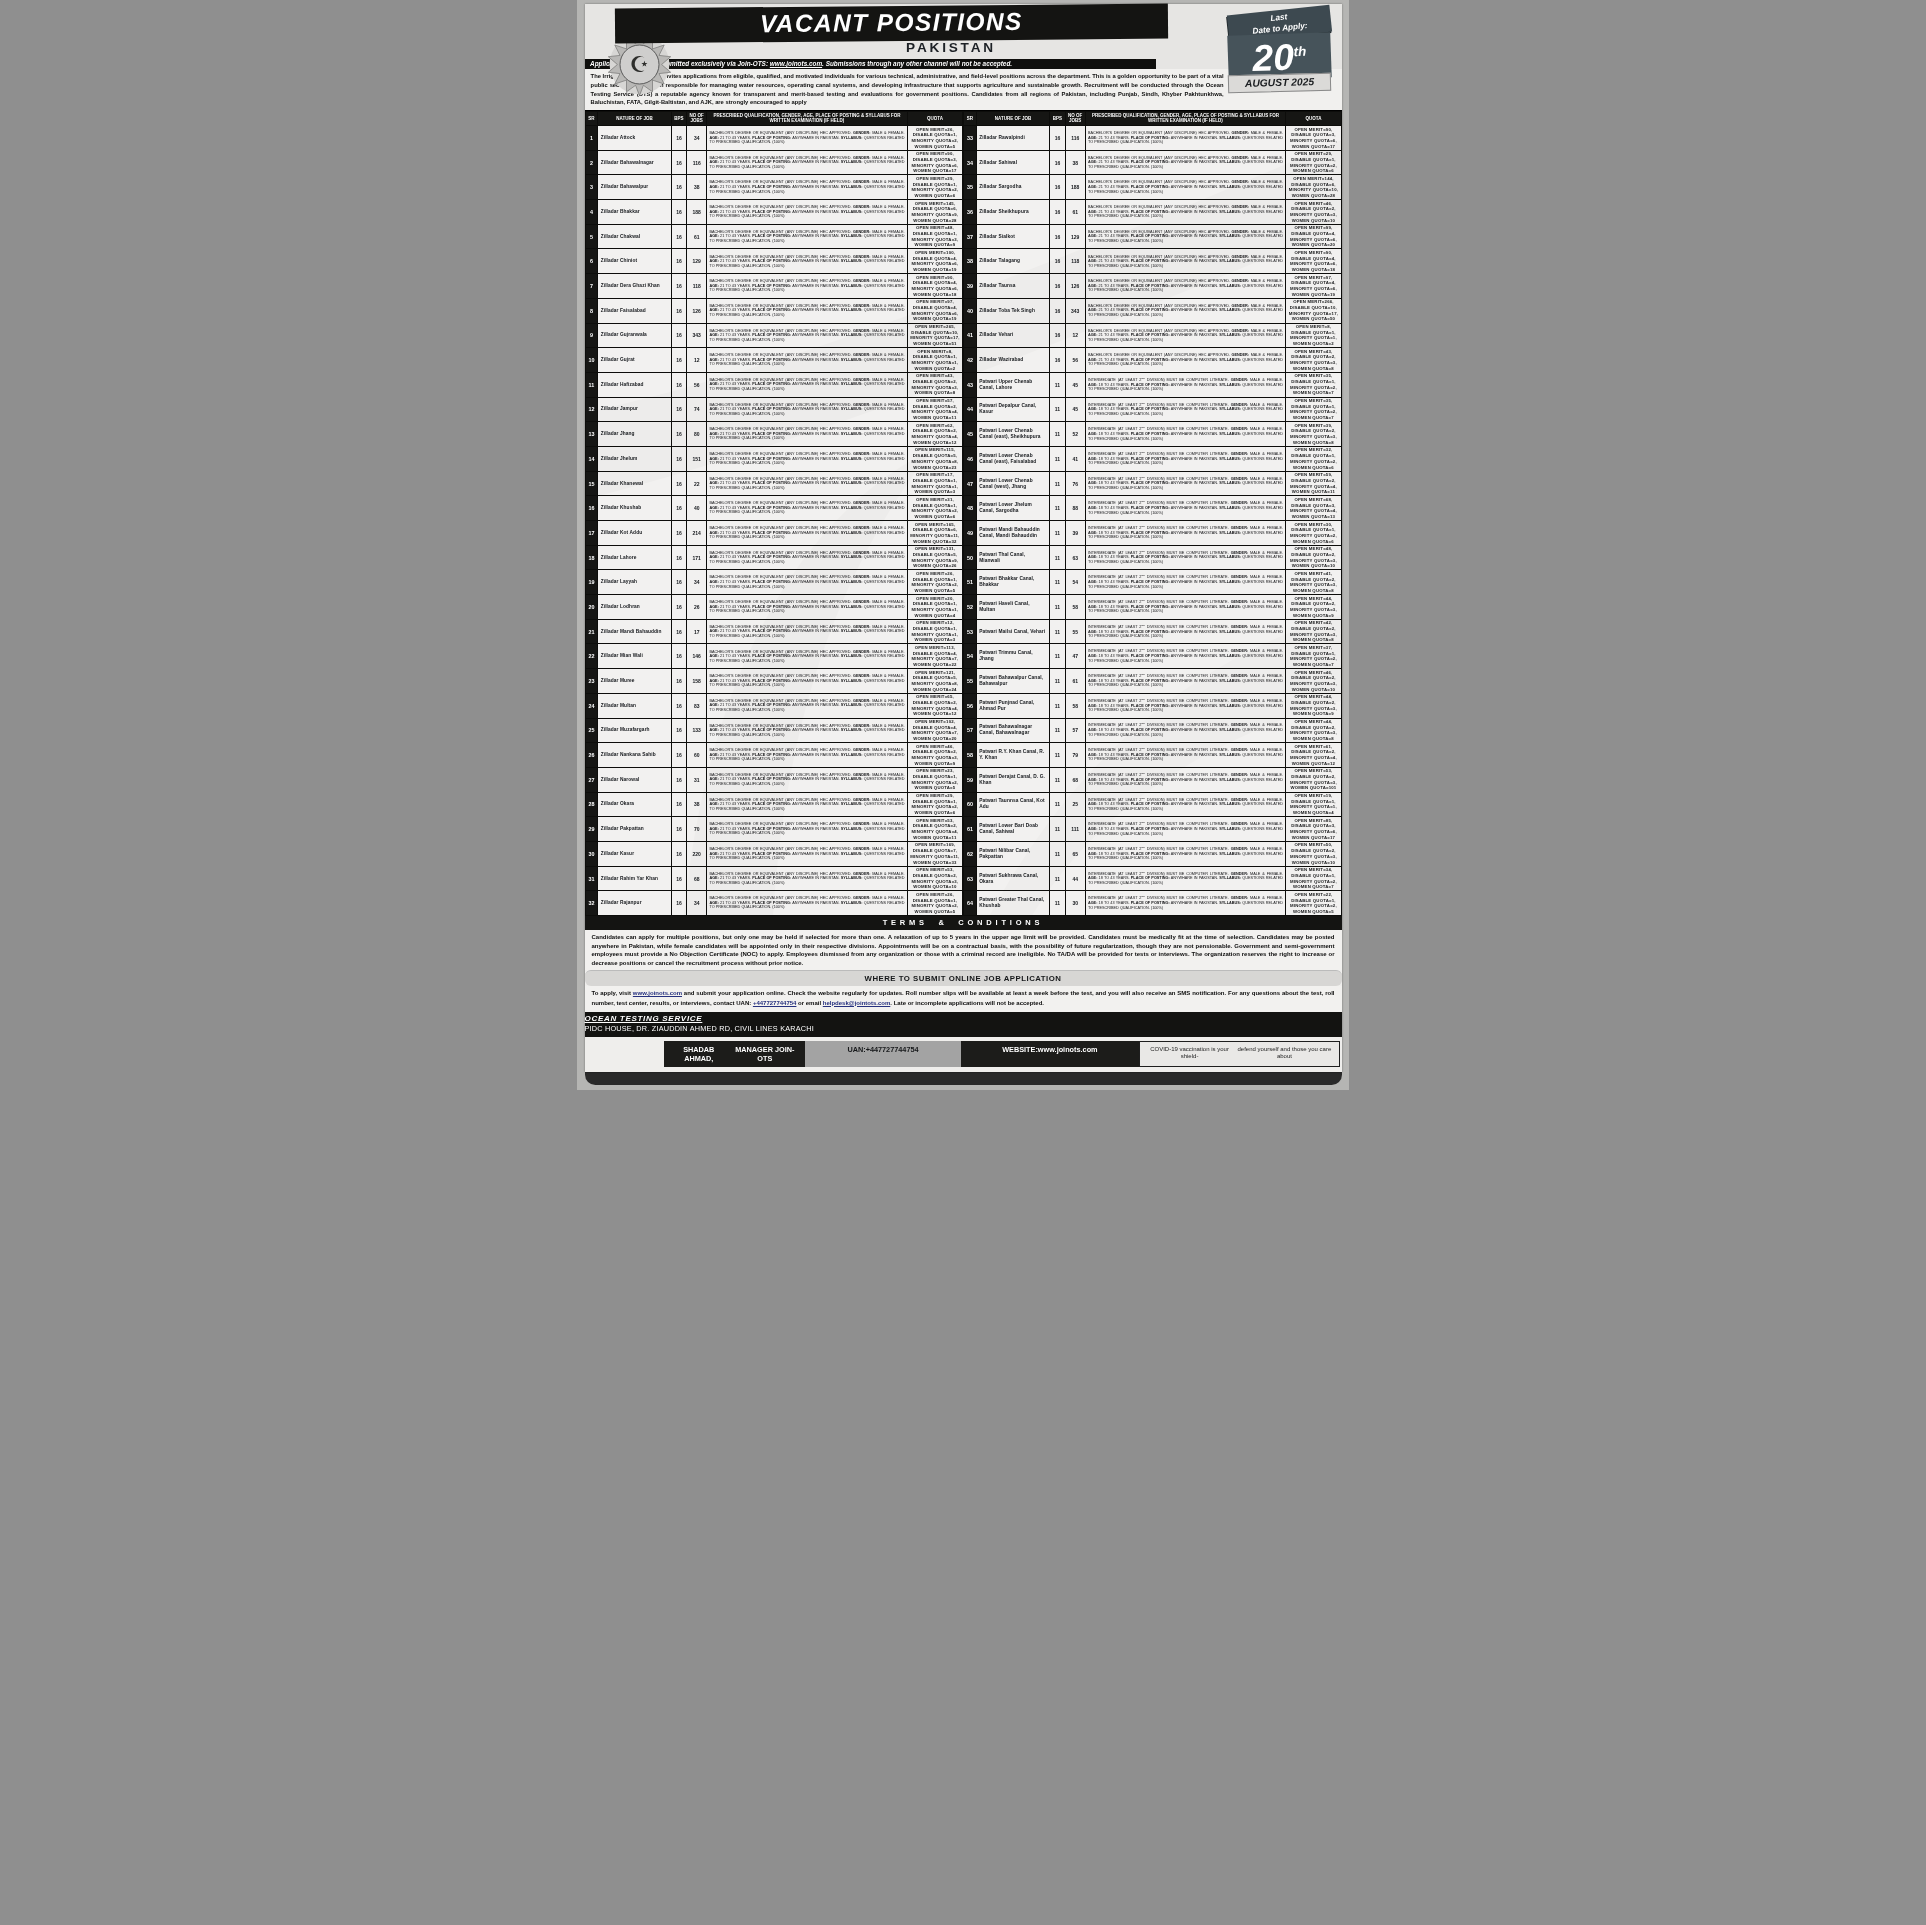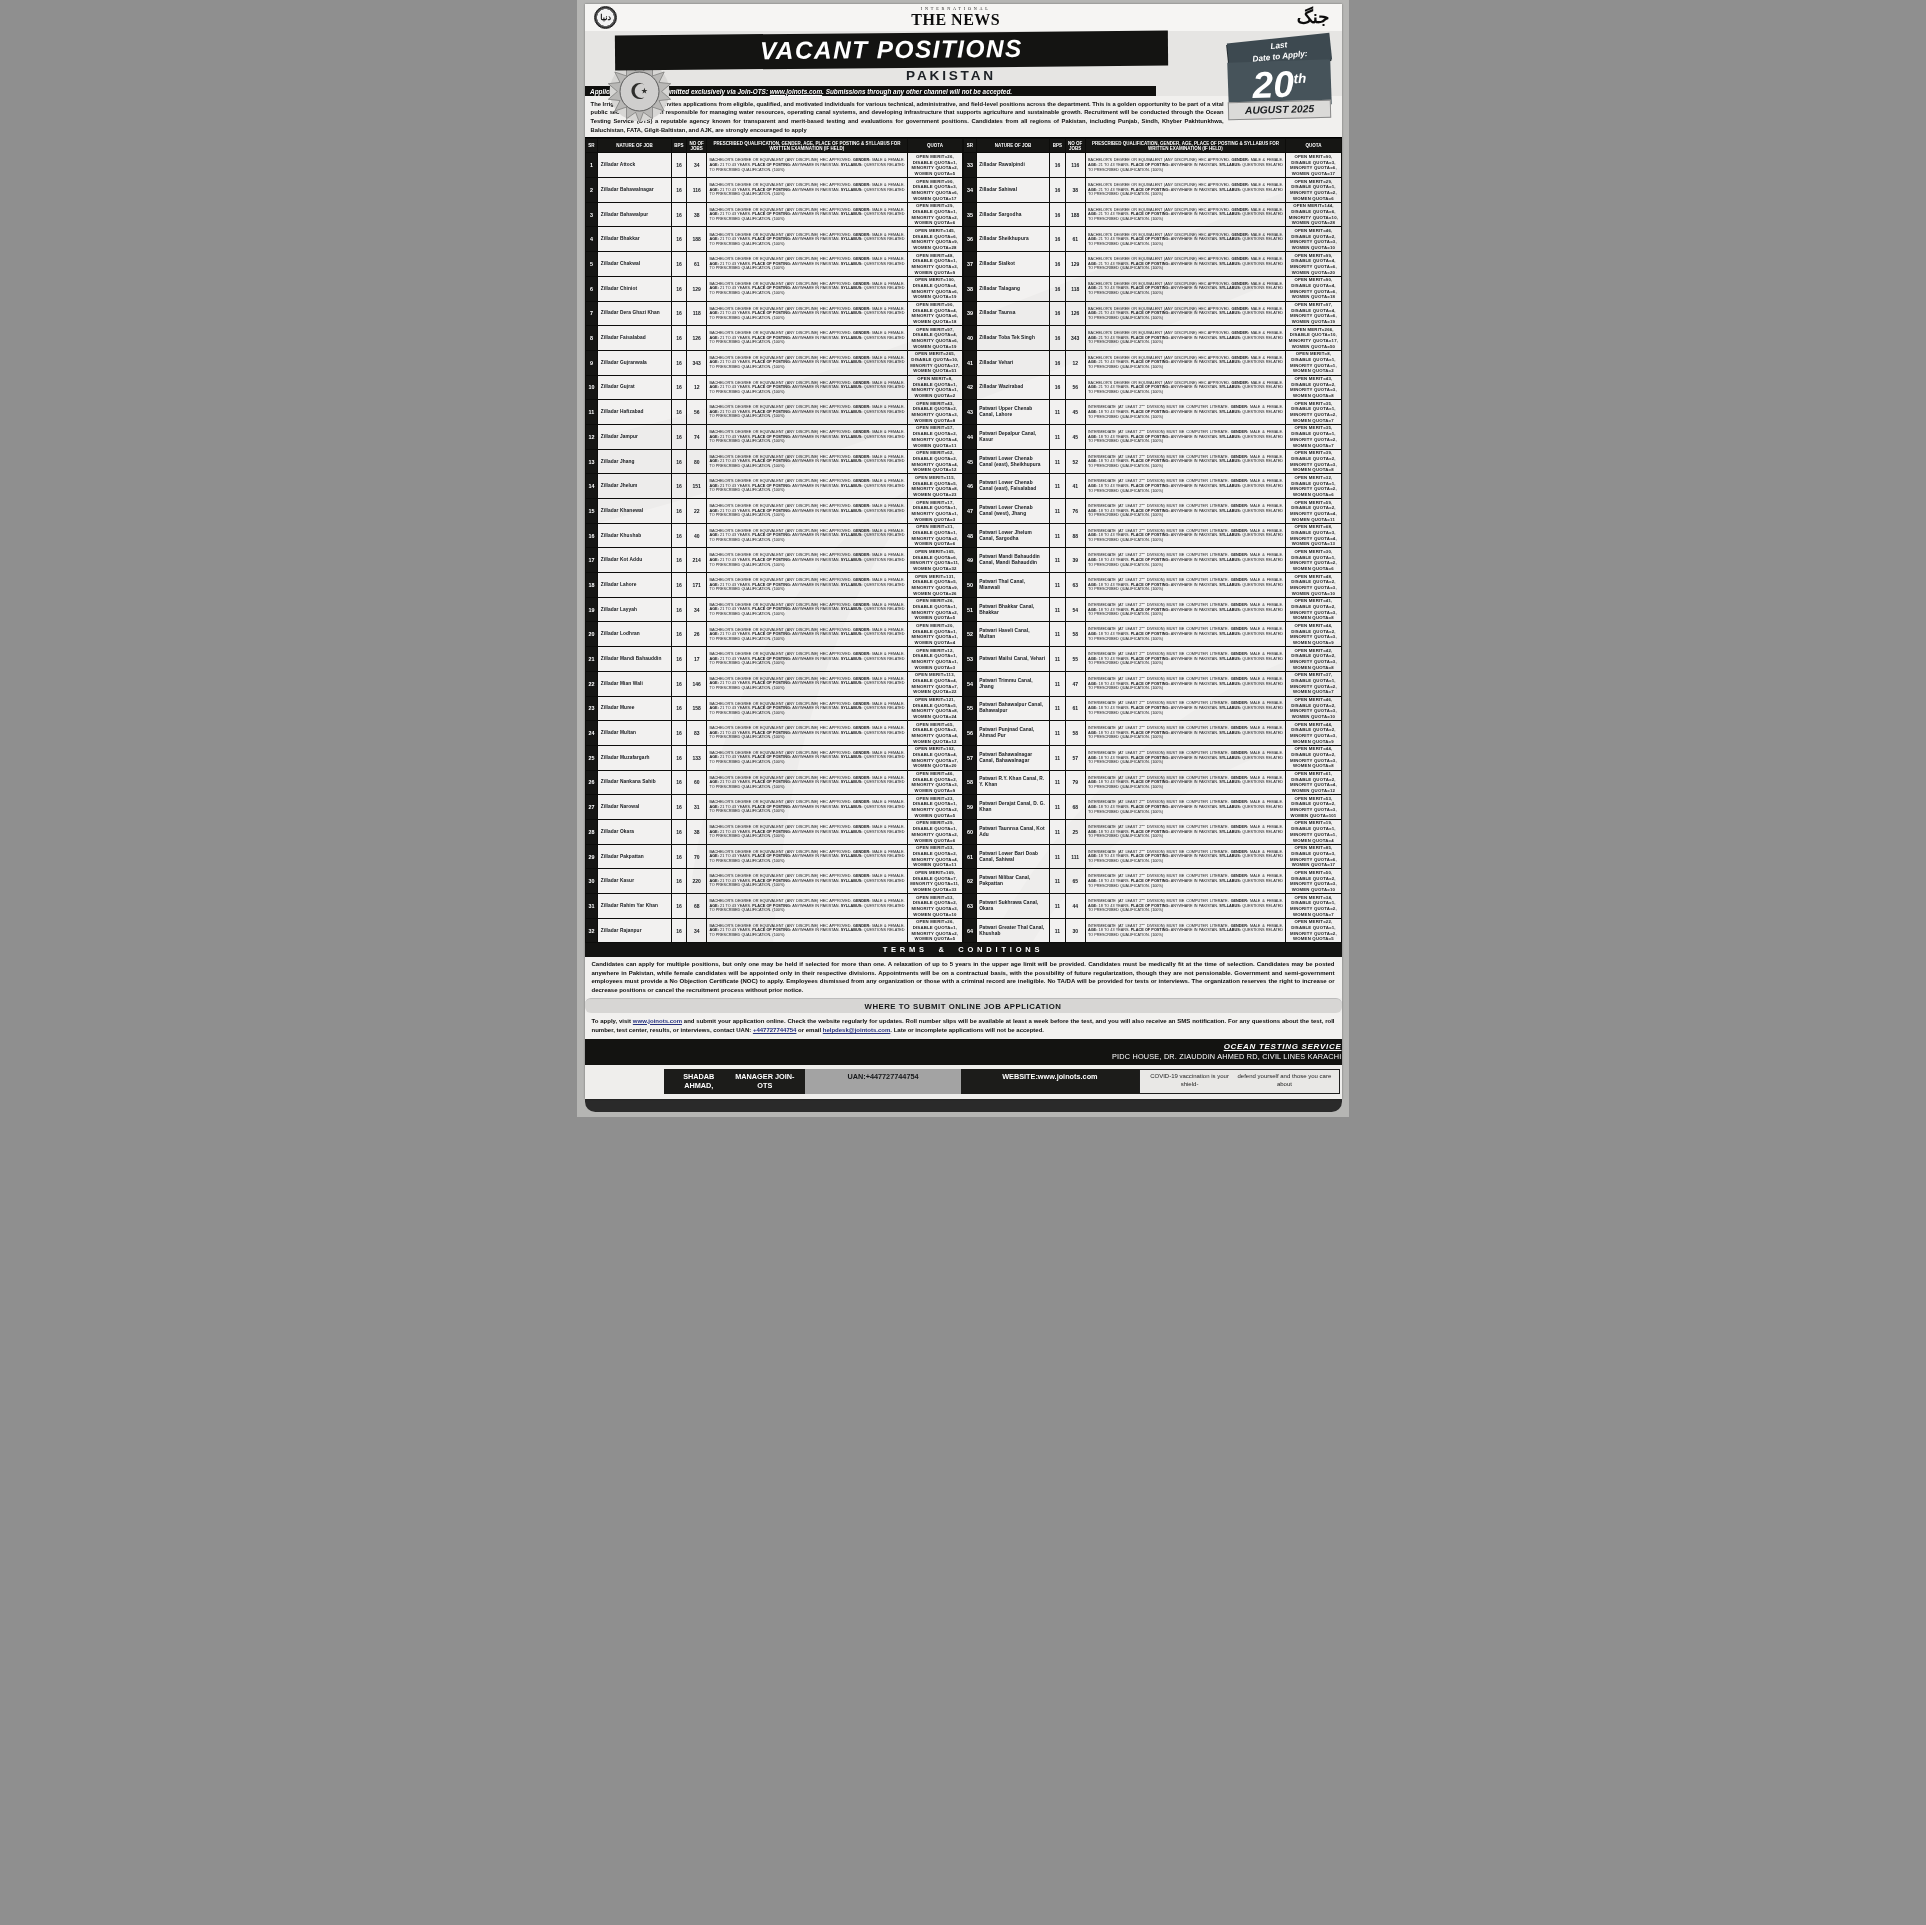--- a/index.html
+++ b/index.html
@@ -43,47 +43,39 @@
   td.quota{font-size:4.3px;font-weight:bold;text-align:center;letter-spacing:0.2px;line-height:1.32;color:#17181a;padding:0.5px;}
   .tables tbody td{background:rgba(243,242,240,.82);}
   .tables tbody td.sr{background:#161614;}
   .wm{position:absolute;inset:0;width:100%;height:100%;z-index:1;pointer-events:none;}
   
   .terms-bar{background:#141412;color:#fff;text-align:center;font-weight:bold;font-size:7.5px;letter-spacing:3.8px;word-spacing:4.7px;padding:1.9px 0 2.8px;}
   .terms-body{font-weight:bold;font-size:6px;line-height:1.42;text-align:justify;padding:3.3px 7px;margin:0;color:#0d0d0d;background:#f2f1ef;}
   .submit-bar{background:#d7d6d4;color:#16181a;font-weight:800;text-align:center;font-size:7.8px;letter-spacing:0.5px;padding:2.8px 0;border-top:0.9px solid #bbb;border-radius:6px;}
   .submit-body{font-weight:bold;font-size:6px;line-height:1.55;padding:3.3px 7px 4.2px;margin:0;text-align:justify;color:#0d0d0d;background:#f2f1ef;}
   a.lnk{color:#25307e;text-decoration:underline;}
-  .ots-bar{background:#131311;color:#fff;text-align:right;padding:2.4px 0 3.8px;}
+  .ots-bar{background:#131311;color:#fff;text-align:left;padding:2.4px 0 3.8px;}
   .ots-name{font-style:italic;font-weight:900;font-size:8px;letter-spacing:0.7px;text-decoration:underline;}
   .ots-addr{font-weight:400;font-size:7.3px;letter-spacing:0.2px;margin-top:0.9px;}
   .footer{display:flex;padding:4.2px 0 5.2px 10.5%;background:#efeeec;}
   .f-box{display:flex;flex-direction:row;justify-content:center;text-align:center;padding:3.3px 4.7px;line-height:1.3;}
   .f-dark{background:#1c1c1a;color:#fff;font-weight:800;font-size:7.3px;width:19.5%;}
   .f-light{background:#a3a3a3;color:#16181a;font-weight:800;font-size:7.3px;width:21.5%;}
   .f-web{width:25%;}
   .f-covid{background:#e9e8e6;border:0.9px solid #1e1e1e;color:#1e1e1e;font-size:6px;font-weight:normal;width:28%;}
   .bottom-bar{height:13px;background:#2a2a2a;border-radius:0 0 10.3px 10.3px;margin-top:0;}
   .outer::after{content:"";display:block;height:4.7px;}
   sup{line-height:0;}
 </style>
 </head>
 <body>
 
 <div class="outer">
   <div class="sheet">
 
-    <header class="masthead">
-      <div class="logo-dunya">دنیا</div>
-      <div class="mast-center">
-        <div class="intl">INTERNATIONAL</div>
-        <div class="thenews">THE NEWS</div>
-      </div>
-      <div class="logo-jang">جنگ</div>
-    </header>
 
     <section class="head-block">
       <div class="emblem">
         <svg viewBox="0 0 100 100" width="65" height="65">
           <g>
             <circle cx="50" cy="50" r="46" fill="#d7d6d4"></circle>
             <g fill="#b9b8b6" stroke="#6e6e6c" stroke-width="1">
               <path d="M50 2 L56 18 L70 8 L70 26 L88 20 L80 36 L98 38 L84 50 L98 62 L80 64 L88 80 L70 74 L70 92 L56 82 L50 98 L44 82 L30 92 L30 74 L12 80 L20 64 L2 62 L16 50 L2 38 L20 36 L12 20 L30 26 L30 8 L44 18 Z"></path>
             </g>
             <circle cx="50" cy="50" r="30" fill="#cfcecd" stroke="#555" stroke-width="1.5"></circle>

